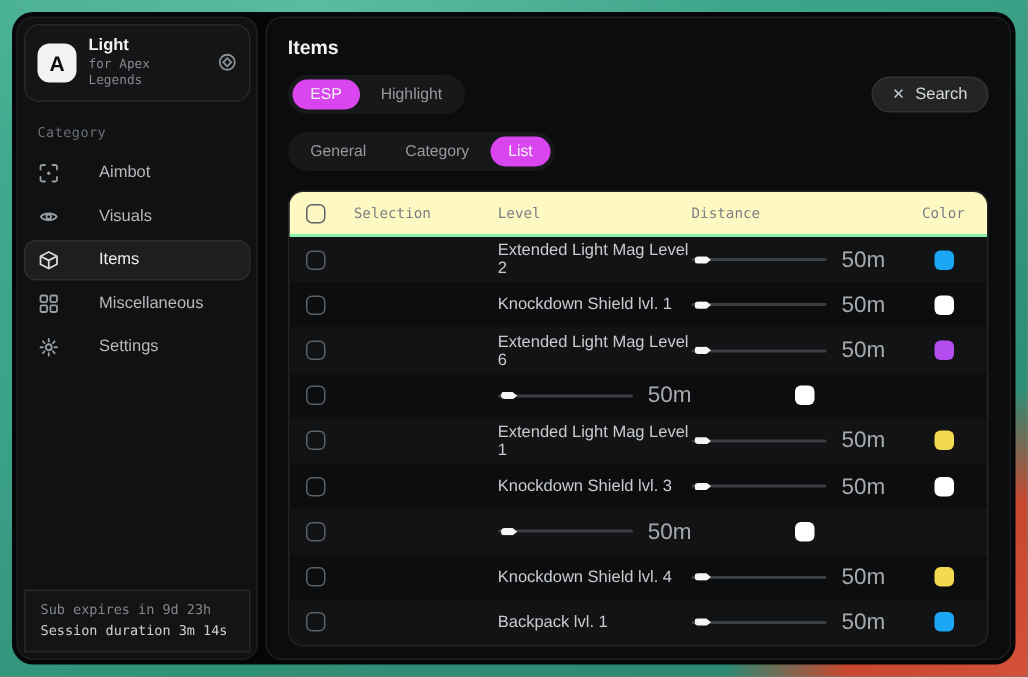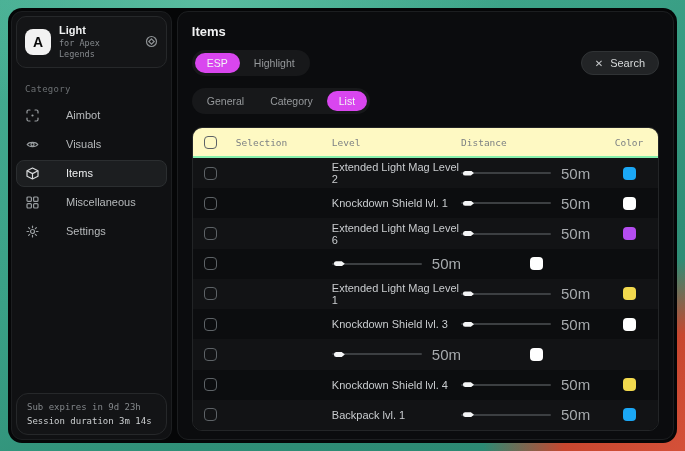--- a/index.html
+++ b/index.html
@@ -41,21 +41,21 @@
   .nav-item{
     height:27px; display:flex; align-items:center; gap:27px; padding:0 9px;
     color:#b6b9bb; font-size:11px; border-radius:8px; border:1px solid transparent;
     cursor:pointer;
   }
   .nav-item .nicon{ display:flex; color:#999ea1; }
   .nav-item.selected{ background:#1c1e20; border-color:#2b2e30; color:#eceeef; }
   .nav-item.selected .nicon{ color:#d8dadc; }
   .side-spacer{ flex:1; }
   .session-box{
-    border:1px solid #26282a; border-radius:12px; background:#131416;
+    border:1px solid #26282a; border-radius:0; background:#131416;
     padding:8px 10px; display:flex; flex-direction:column; gap:4px;
   }
   .session-line1{ font-size:9px; color:#83878a; font-family:"DejaVu Sans Mono",monospace; }
   .session-line2{ font-size:9px; color:#cdd0d2; font-family:"DejaVu Sans Mono",monospace; }
   
   .main{
     flex:1; background:#0b0c0e; border:1px solid #1c1e20; border-radius:11px;
     display:flex; flex-direction:column; padding:12px 14px 8px 14px;
   }
   .main-title{ font-size:13px; font-weight:bold; color:#f1f2f3; }

